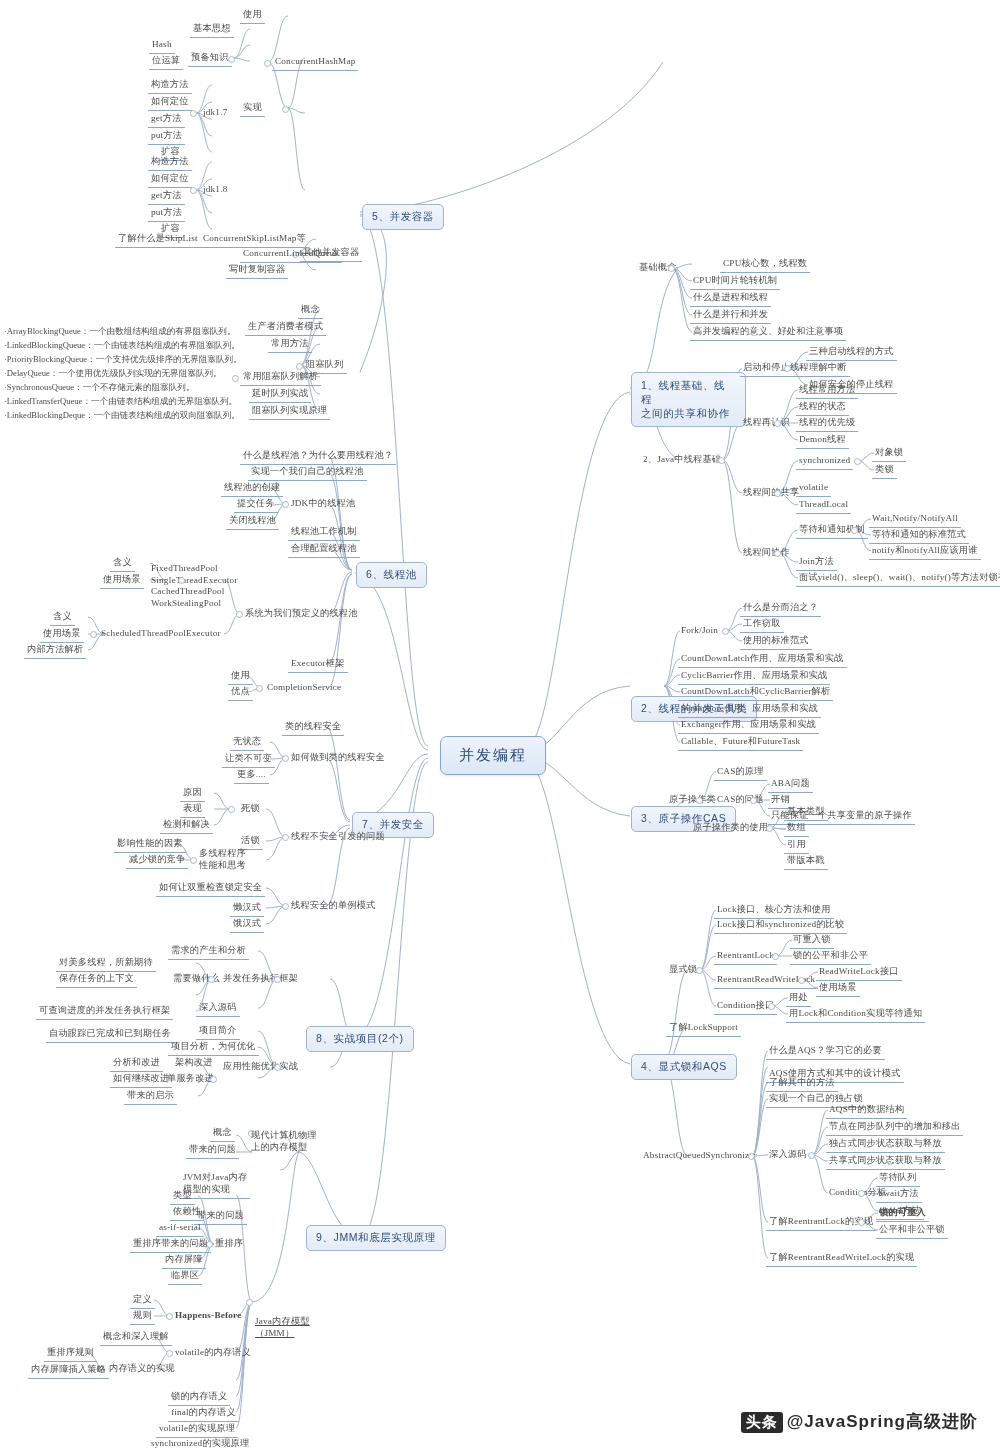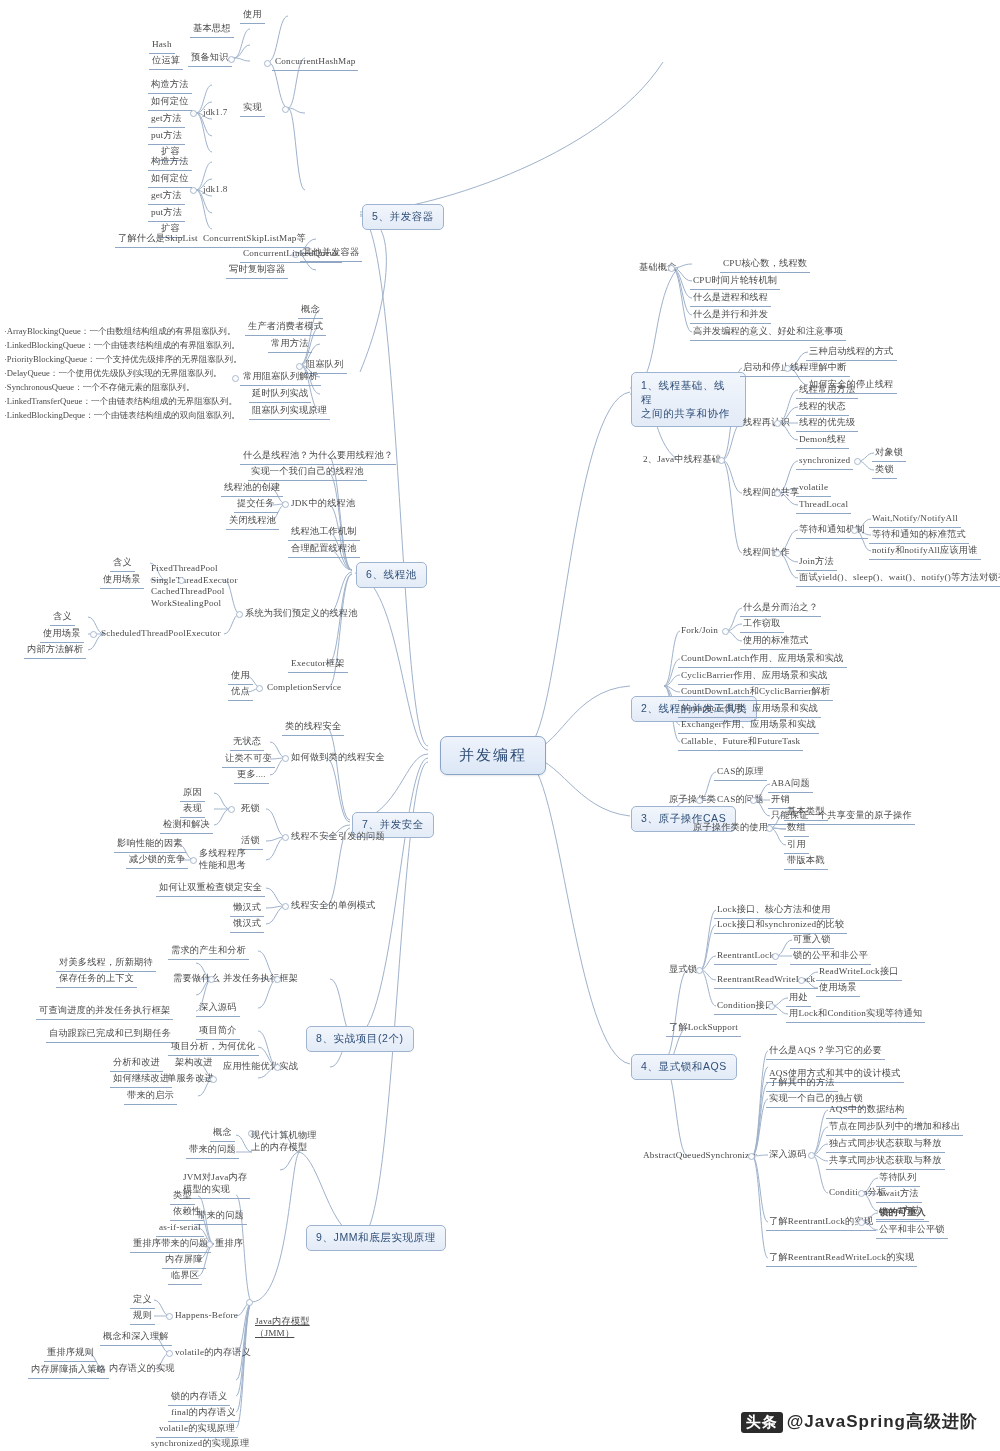--- a/index.html
+++ b/index.html
@@ -573,21 +573,21 @@
 
   <div class="node nb" style="left:212px;top:1237px;">重排序</div>
   <span class="bullet" style="left:206px;top:1241px;"></span>
   <div class="node" style="left:170px;top:1189px;">类型</div>
   <div class="node" style="left:170px;top:1205px;">依赖性</div>
   <div class="node" style="left:156px;top:1221px;">as-if-serial</div>
   <div class="node" style="left:130px;top:1237px;">重排序带来的问题</div>
   <div class="node" style="left:162px;top:1253px;">内存屏障</div>
   <div class="node" style="left:168px;top:1269px;">临界区</div>
 
-  <div class="node nb" style="left:172px;top:1309px;">Happens-Before</div>
+  <div class="node nb" style="left:172px;top:1309px;font-weight:bold;">Happens-Before</div>
   <span class="bullet" style="left:166px;top:1313px;"></span>
   <div class="node" style="left:130px;top:1293px;">定义</div>
   <div class="node" style="left:130px;top:1309px;">规则</div>
 
   <div class="node nb" style="left:172px;top:1346px;">volatile的内存语义</div>
   <span class="bullet" style="left:166px;top:1350px;"></span>
   <div class="node" style="left:100px;top:1330px;">概念和深入理解</div>
   <div class="node nb" style="left:106px;top:1362px;">内存语义的实现</div>
   <span class="bullet" style="left:98px;top:1366px;"></span>
   <div class="node" style="left:44px;top:1346px;">重排序规则</div>

